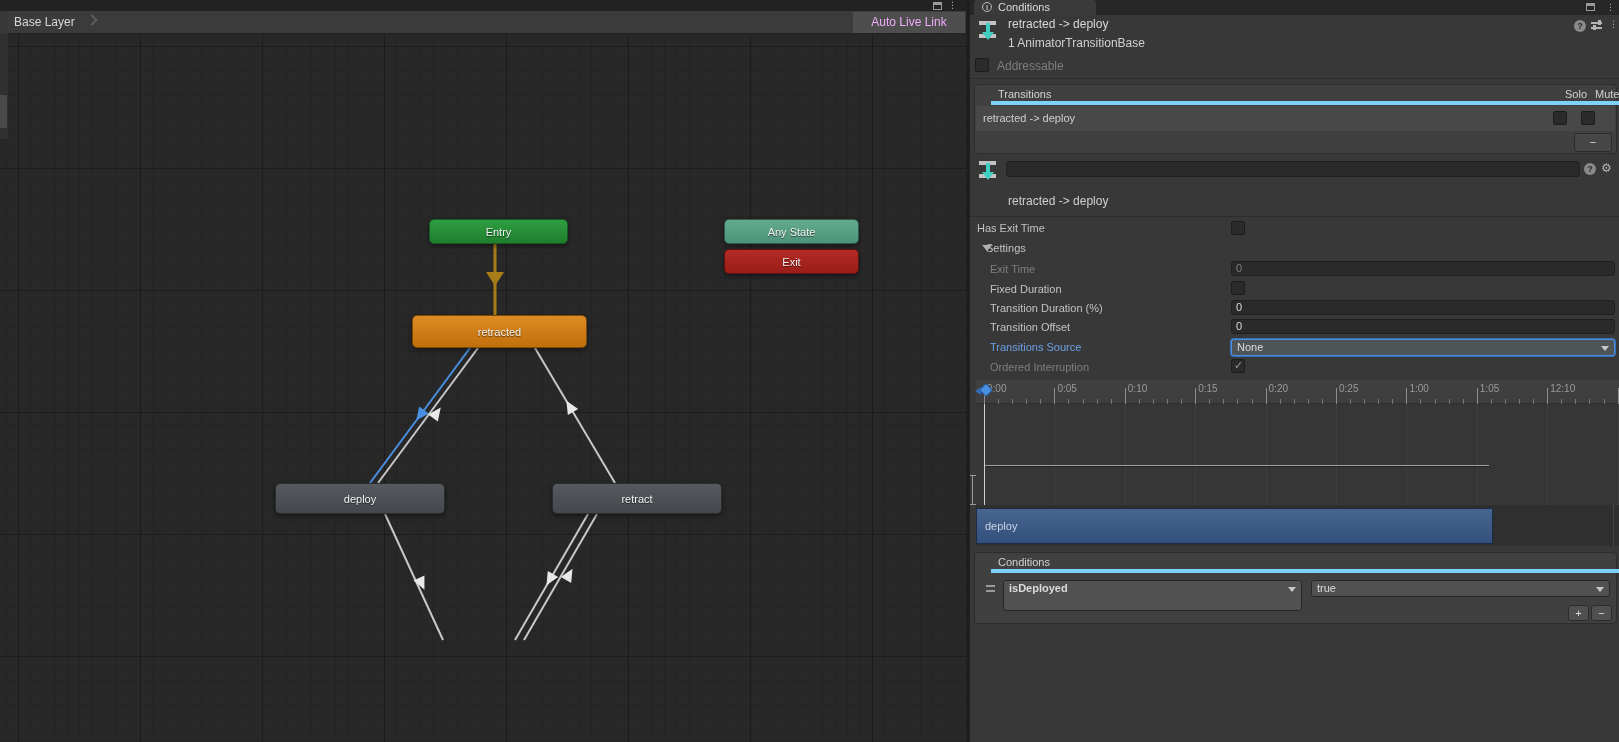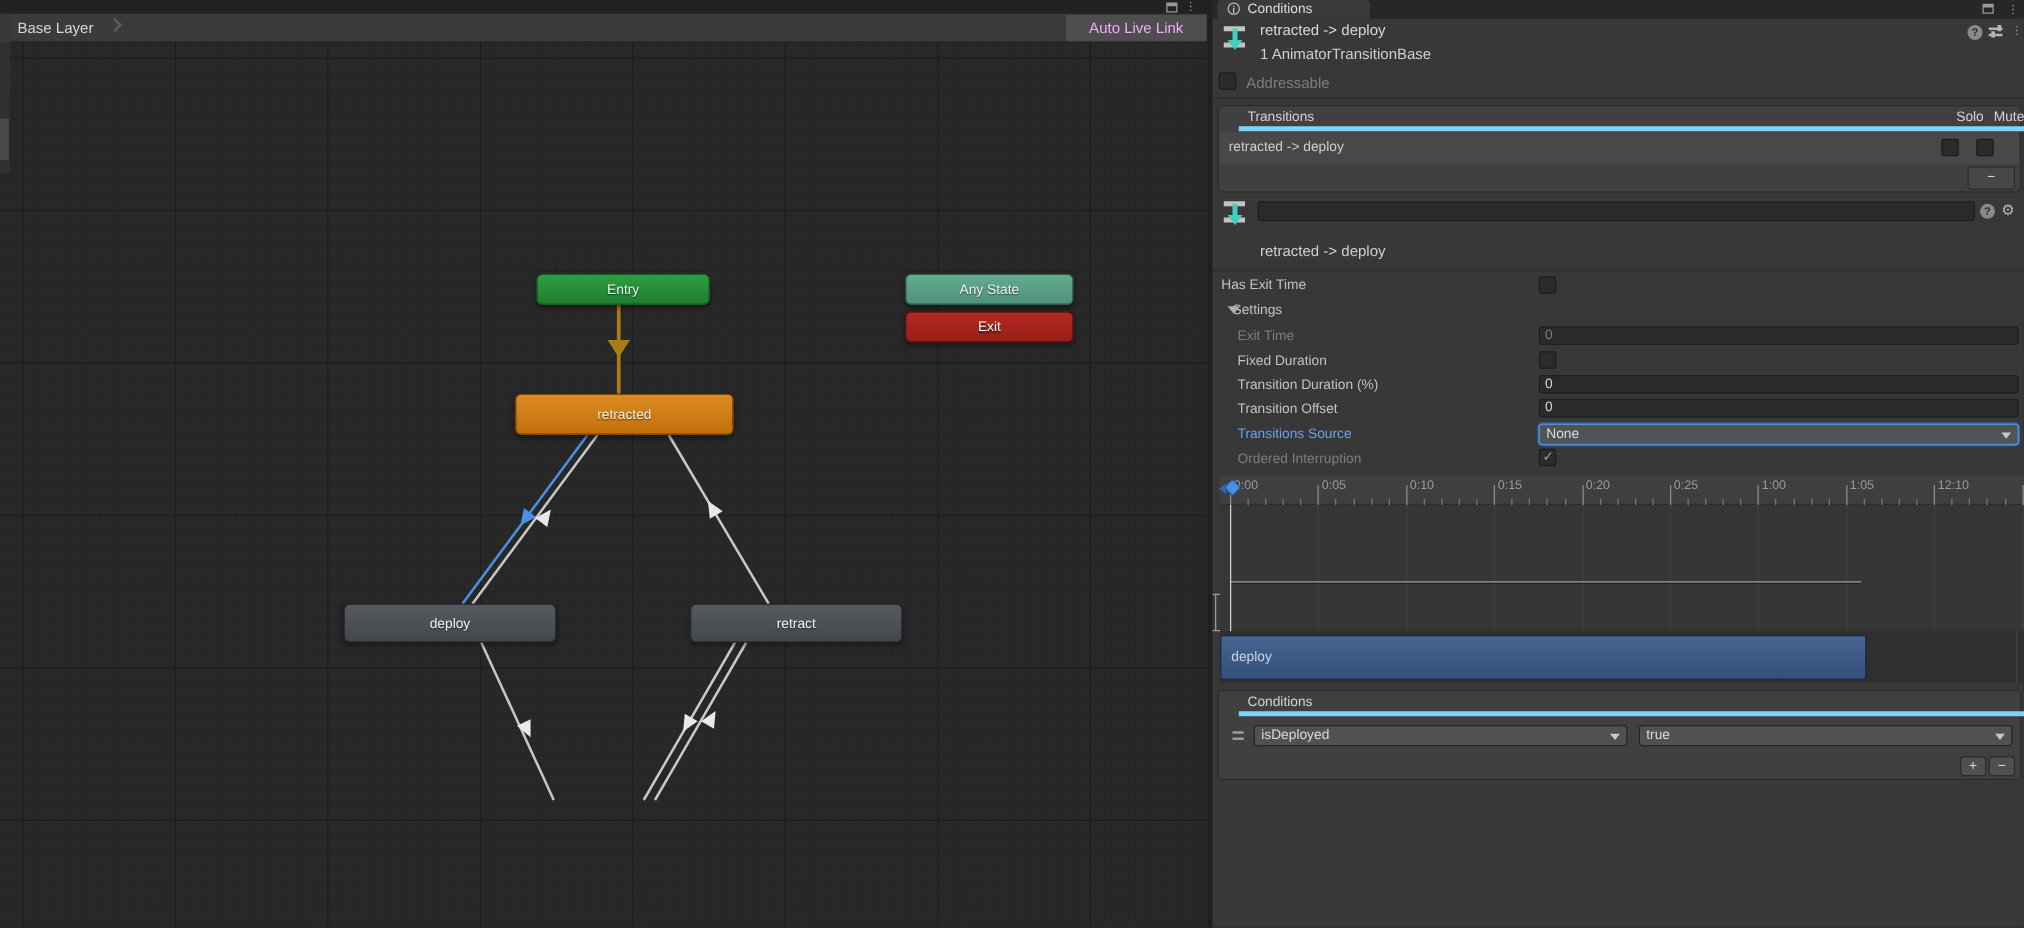--- a/index.html
+++ b/index.html
@@ -110,21 +110,21 @@
   #tl-bracket { position:absolute; left:-6px; top:95px; width:6px; height:30px; border-top:1px solid #9a9a9a; border-bottom:1px solid #9a9a9a; }
   #tl-bracket::after { content:""; position:absolute; left:2px; top:0; width:1px; height:28px; background:#9a9a9a; }
   #tl-track { position:absolute; left:0; top:125px; width:643px; height:41px; background:#2f2f2f; }
   #tl-bar { position:absolute; left:0px; top:3px; width:517px; height:36px; background:linear-gradient(#46658f,#33507c); border:1px solid #1d2c45; color:#c9d4e4; line-height:34px; }
   #tl-bar .bartxt { margin-left:8px; }
   #tl-endline { position:absolute; left:637px; top:125px; width:1px; height:41px; background:#454545; }
 
   
   #conditions-box { top:552px; height:72px; }
   #cond-handle { position:absolute; left:11px; top:32px; width:9px; height:7px; border-top:2px solid #9a9a9a; border-bottom:2px solid #9a9a9a; }
-  #cond-param-dd { left:28px; top:27px; width:299px; height:17px; }
+  #cond-param-dd { left:28px; top:27px; width:299px; height:31px;font-weight:bold; }
   #cond-value-dd { left:336px; top:27px; width:299px; height:17px; }
   .mini-btn { position:absolute; top:52px; width:21px; height:16px; background:#505050; border:1px solid #2c2c2c; border-radius:3px; color:#ddd; text-align:center; line-height:14px; }
   #cond-add { left:593px; } #cond-remove { left:616px; }
 </style>
 </head>
 <body>
 
 <div id="graph">
   <div id="grid"></div>
 

